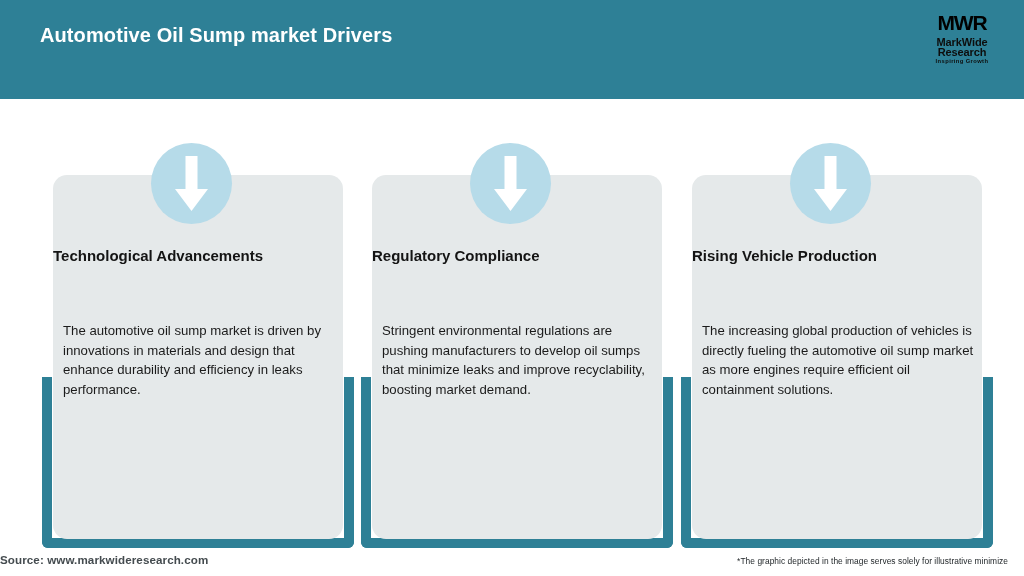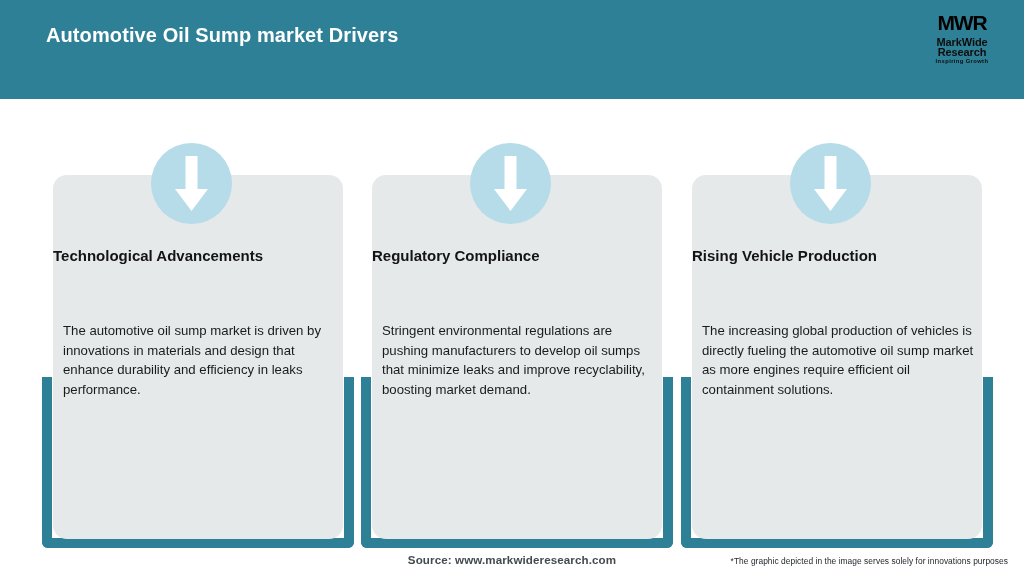--- a/index.html
+++ b/index.html
@@ -26,21 +26,20 @@
   }
   .header-title {
     position: absolute;
     left: 40px;
     top: 24px;
     font-size: 20px;
     font-weight: bold;
     color: #ffffff;
     letter-spacing: 0.1px;
     white-space: nowrap;
-    margin-left: 6px;
   }
 
   
   .logo {
     position: absolute;
     right: 14px;
     top: 8px;
     width: 96px;
     height: 56px;
     text-align: center;
@@ -155,21 +154,21 @@
     color: #1b1b1b;
     line-height: 19.5px;
   }
 
   
   .source {
     position: absolute;
     left: 0;
     top: 553px;
     width: 1024px;
-    text-align: center;
+    text-align: left;
     font-size: 11.6px;
     font-weight: bold;
     color: #444b4f;
     letter-spacing: 0.1px;
   }
   .disclaimer {
     position: absolute;
     right: 16px;
     top: 556px;
     font-size: 8.4px;
@@ -225,13 +224,13 @@
         <path d="M12.5 0 h12 v33 h10.5 L18.5 55 L2 33 h10.5 Z" fill="#ffffff"></path>
       </svg>
     </div>
     <div class="card-title">Regulatory Compliance</div>
     <div class="card-body">Stringent environmental regulations are pushing manufacturers to develop oil sumps that minimize leaks and improve recyclability, boosting market demand.</div>
   </div>
 
 </div>
 
 <div class="source">Source: www.markwideresearch.com</div>
-<div class="disclaimer">*The graphic depicted in the image serves solely for innovations purposes</div>
+<div class="disclaimer">*The graphic depicted in the image serves solely for illustrative minimize</div>
 
 </body></html>

